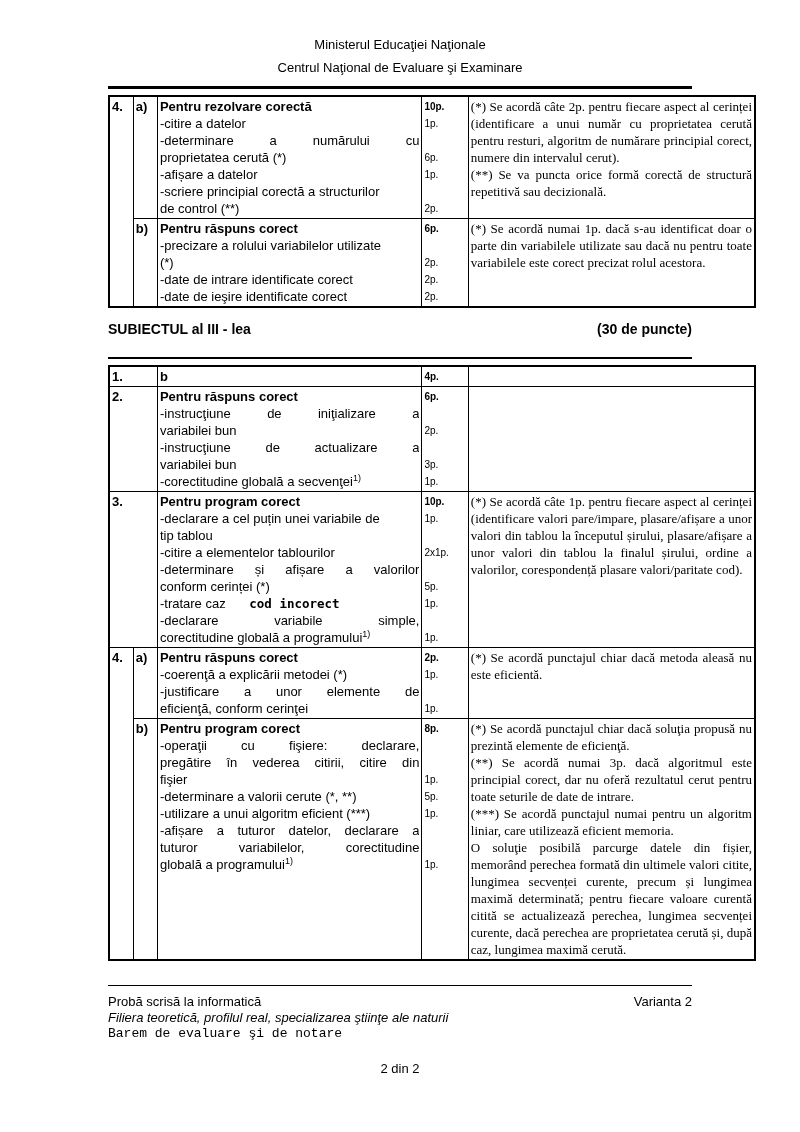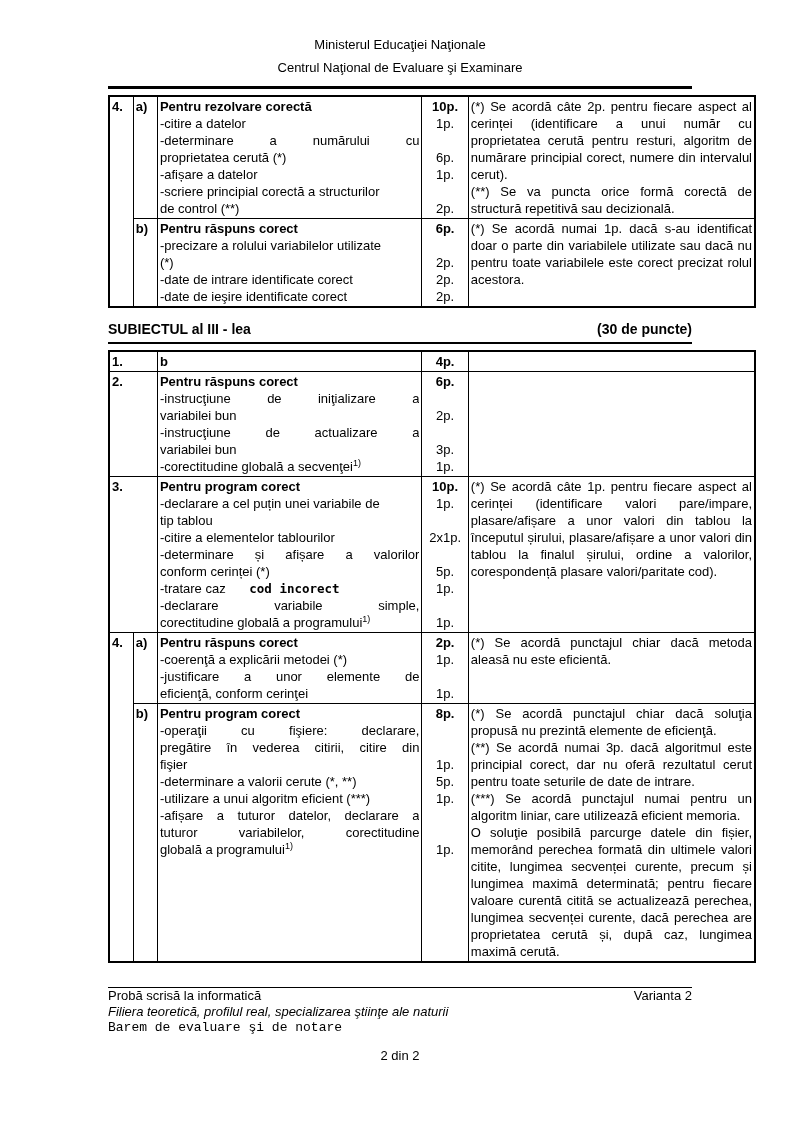--- a/index.html
+++ b/index.html
@@ -15,34 +15,34 @@
   table.bar{border-collapse:collapse;width:648px;margin-top:6px;table-layout:fixed;}
   table.bar td{border:1.5px solid #000;vertical-align:top;padding:1px 2px;}
   table.bar{border:2px solid #000;}
   td.cnum,td.clet{font-weight:700;font-size:13px;line-height:17px;padding:1px 3px;}
   td.cdesc{padding:1px 3px;}
   td.cpts{padding:1px 3px;}
   td.cnotes{padding:1px 4px;}
   .dl{font-size:13px;line-height:17px;height:17px;white-space:nowrap;overflow:hidden;}
   .dl.jl{white-space:normal;text-align:justify;text-align-last:justify;}
   .dl.bl{font-weight:700;}
-  .pl{font-size:13px;line-height:17px;height:17px;text-align:center;}
+  .pl{font-size:10px;line-height:17px;height:17px;text-align:left;}
   .pl.bl{font-weight:700;}
-  .note{font-size:13px;line-height:17px;text-align:justify;}
+  .note{font-size:13px;line-height:17px;text-align:justify;font-family:Liberation Serif, serif;}
   .mono{font-family:"DejaVu Sans Mono","Liberation Mono",monospace;font-weight:700;font-size:12.5px;margin-left:20px;}
   sup{font-size:9px;line-height:0;vertical-align:super;}
   .sec-head{display:flex;justify-content:space-between;align-items:flex-end;
     font-weight:700;font-size:14px;line-height:20px;margin-top:11px;
-    border-bottom:2px solid #000;padding-bottom:3px;}
+    border-bottom:2px solid #000;padding-bottom:18px;}
   .footnote{font-size:13px;line-height:17px;margin-top:4px;}
-  .footer{margin-top:24px;border-top:1.5px solid #000;padding-top:0;}
+  .footer{margin-top:24px;border-top:1.5px solid #000;padding-top:8px;}
   .f-row1{display:flex;justify-content:space-between;font-size:13px;line-height:16px;}
   .f-row2{font-size:13px;line-height:16px;font-style:italic;}
   .f-row3{font-size:13px;line-height:16px;font-family:Liberation Mono, monospace;}
-  .f-page{text-align:center;font-size:13px;line-height:16px;margin-top:12px;}
+  .f-page{text-align:center;font-size:13px;line-height:16px;margin-top:19px;}
 </style>
 </head>
 <body>
 
 <div class="page">
   <div class="hdr-line">Ministerul Educaţiei Naţionale</div>
   <div class="hdr-line">Centrul Naţional de Evaluare şi Examinare</div>
   <div class="top-rule"></div>
 
   <div id="table1-slot">

